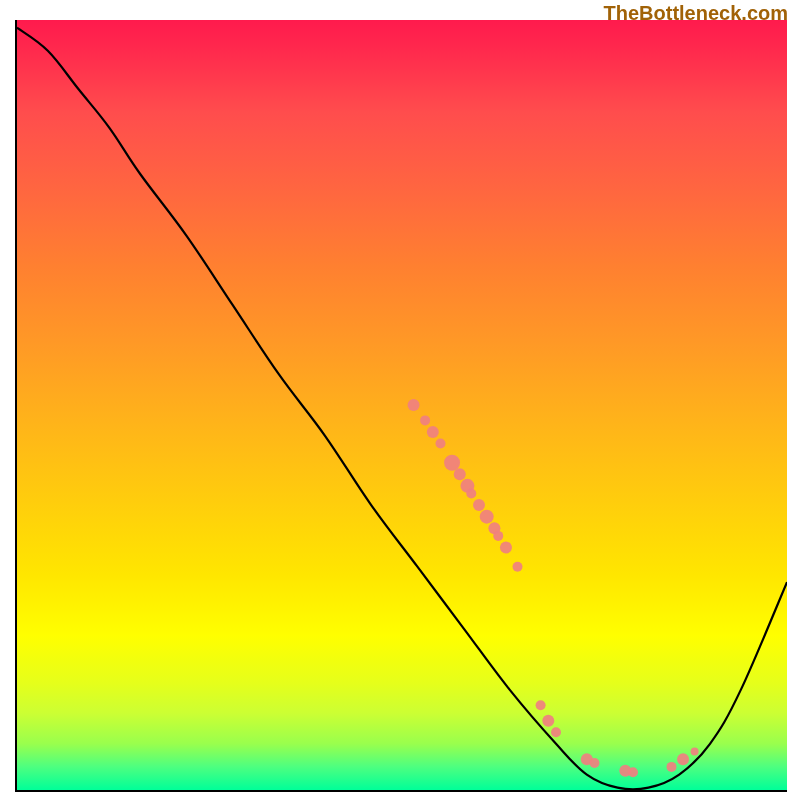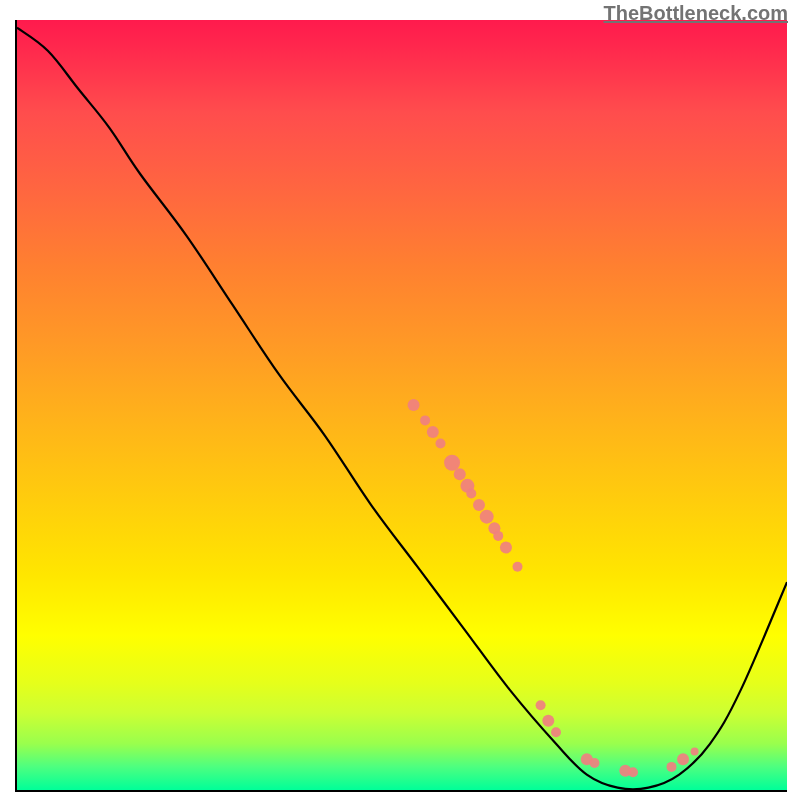--- a/index.html
+++ b/index.html
@@ -45,25 +45,24 @@
       #ccff33 90%,
       #99ff4d 94%,
       #4dff80 97%,
       #00ff99 100%
     );
   }
   .watermark {
     position: absolute;
     top: 2px;
     right: 12px;
-    color: #737373;
+    color: #a16207;
     font-size: 20px;
     font-weight: bold;
     z-index: 100;
-    text-decoration: underline;
   }
   svg.curve-layer {
     position: absolute;
     top: 0;
     left: 0;
     width: 100%;
     height: 100%;
   }
 </style>
 </head>

